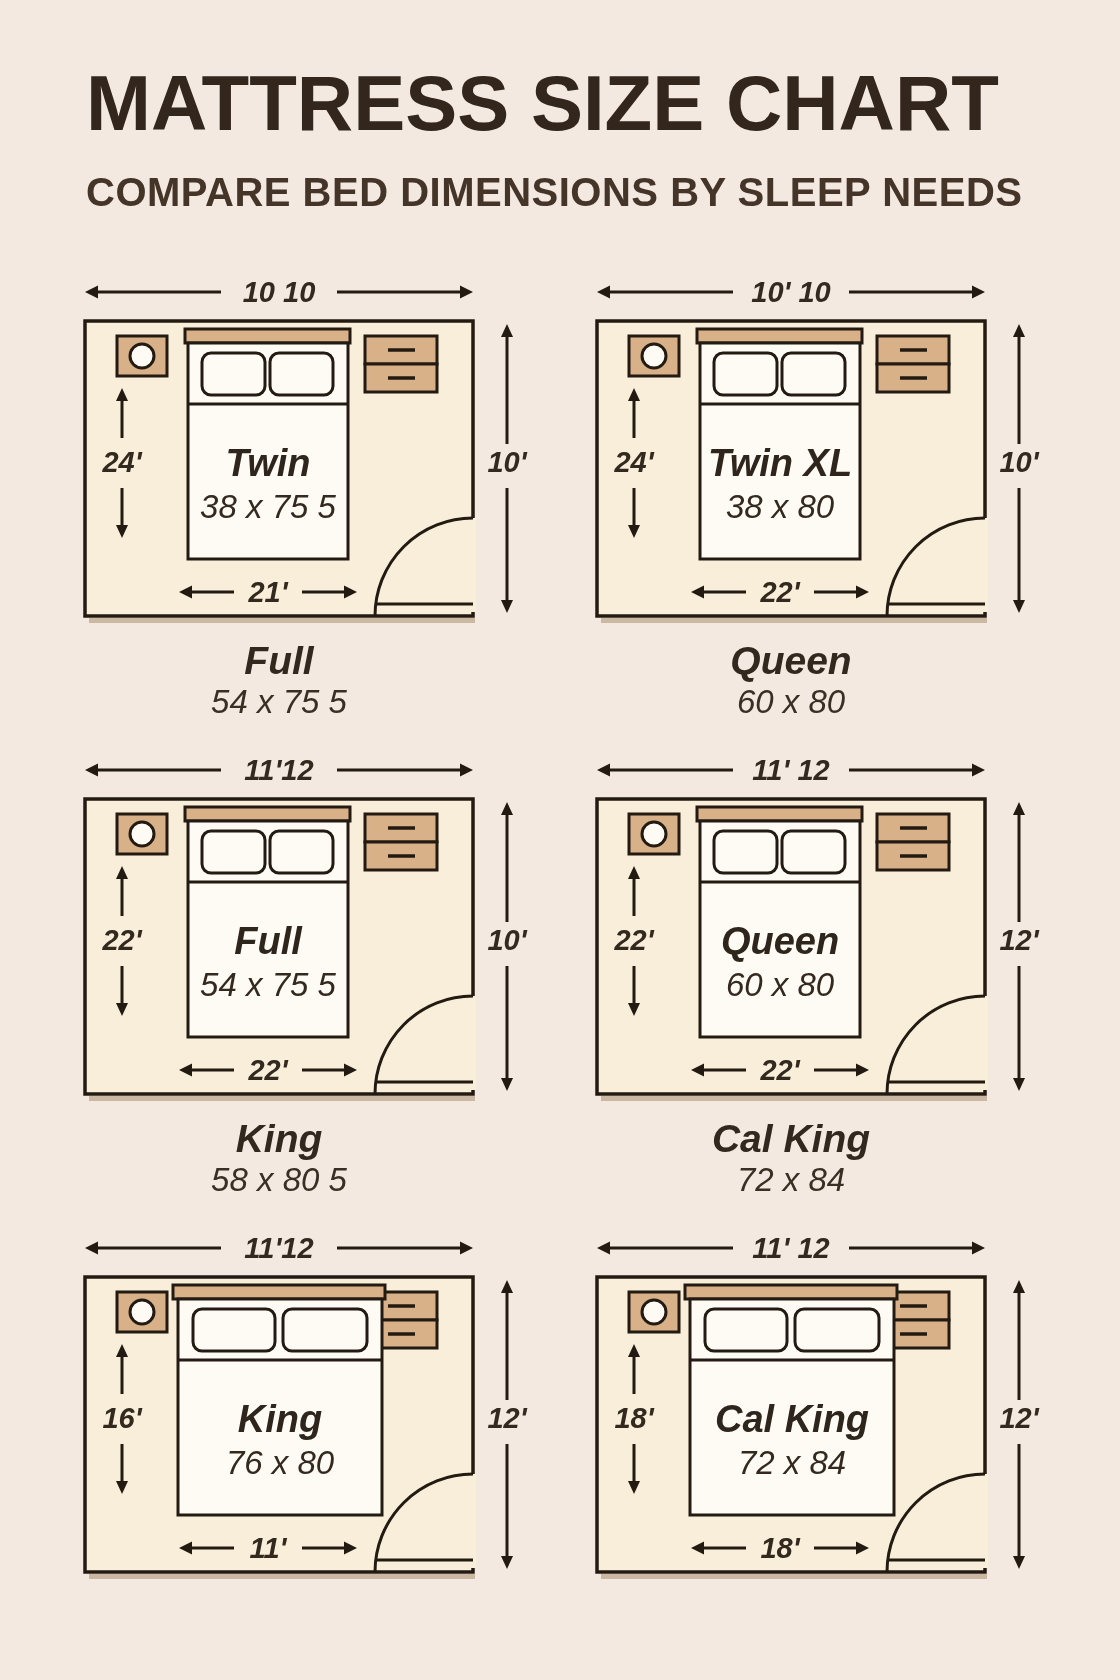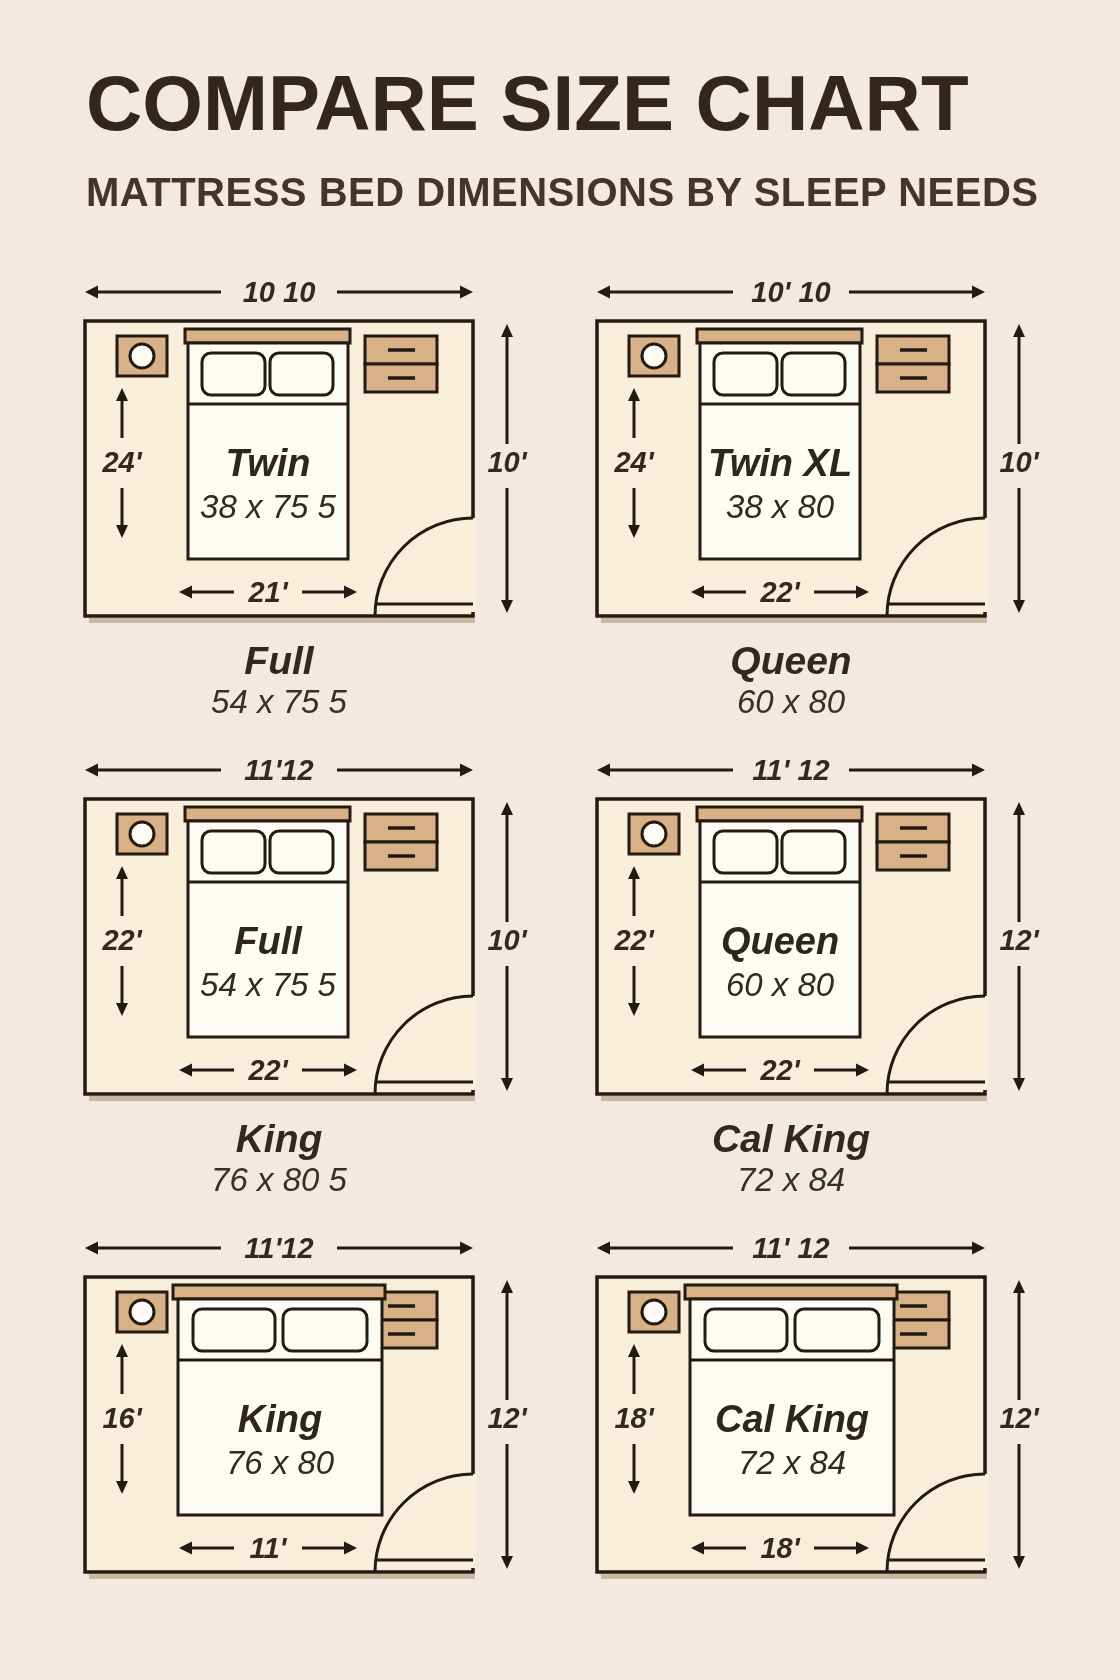--- a/index.html
+++ b/index.html
@@ -66,22 +66,22 @@
   .mattress, .pillow, .lamp { fill: #fdfbf4; stroke: #231b12; stroke-width: 3; }
   .shadow   { stroke: #a8906f; stroke-width: 5; opacity: 0.55; fill: none; }
   .dim      { font-size: 29px; font-weight: 700; fill: #33291f; }
   .bed-name { font-size: 38px; font-weight: 700; fill: #2e251c; }
   .bed-size { font-size: 33px; font-weight: 400; fill: #33291f; }
 </style>
 </head>
 <body>
 
 <header class="header">
-  <h1 class="title">COMPARE SIZE CHART</h1>
-  <div class="subtitle">MATTRESS BED DIMENSIONS BY SLEEP NEEDS</div>
+  <h1 class="title">MATTRESS SIZE CHART</h1>
+  <div class="subtitle">COMPARE BED DIMENSIONS BY SLEEP NEEDS</div>
 </header>
 
 <main>
   <section class="row">
     <div class="cell">
   <svg width="470" height="360" viewBox="0 0 470 360">
 
     <g>
       <polygon class="ink-fill" points="10,20 23,13.5 23,26.5"></polygon>
       <line class="ink" x1="21" y1="20" x2="146" y2="20"></line>
@@ -359,21 +359,21 @@
       <line class="ink" x1="432" y1="216" x2="432" y2="329"></line>
       <polygon class="ink-fill" points="432,341 426,328 438,328"></polygon>
     </g>
   </svg>
 </div>
   </section>
 
   <section class="caption-row">
     <div class="caption">
       <div class="caption-name">King</div>
-      <div class="caption-size">76 x 80 5</div>
+      <div class="caption-size">58 x 80 5</div>
     </div>
     <div class="caption">
       <div class="caption-name">Cal King</div>
       <div class="caption-size">72 x 84</div>
     </div>
   </section>
 
   <section class="row">
     <div class="cell">
   <svg width="470" height="360" viewBox="0 0 470 360">

